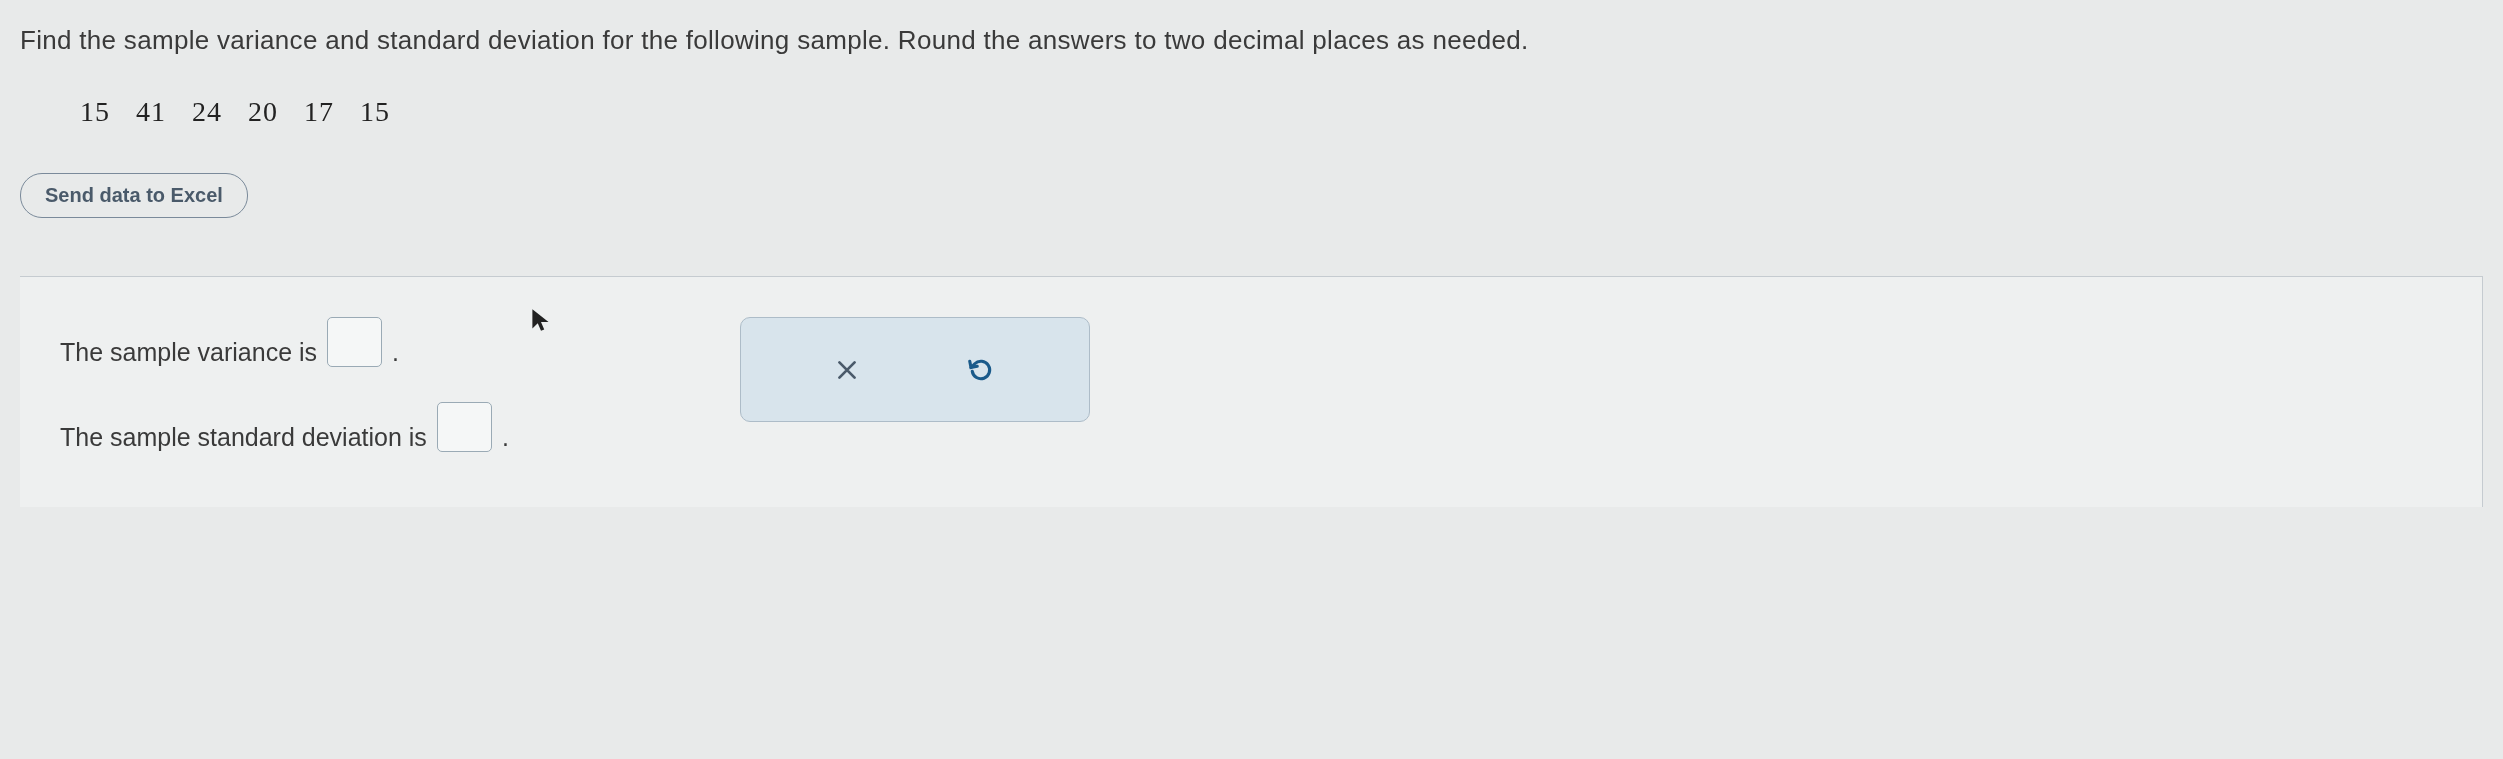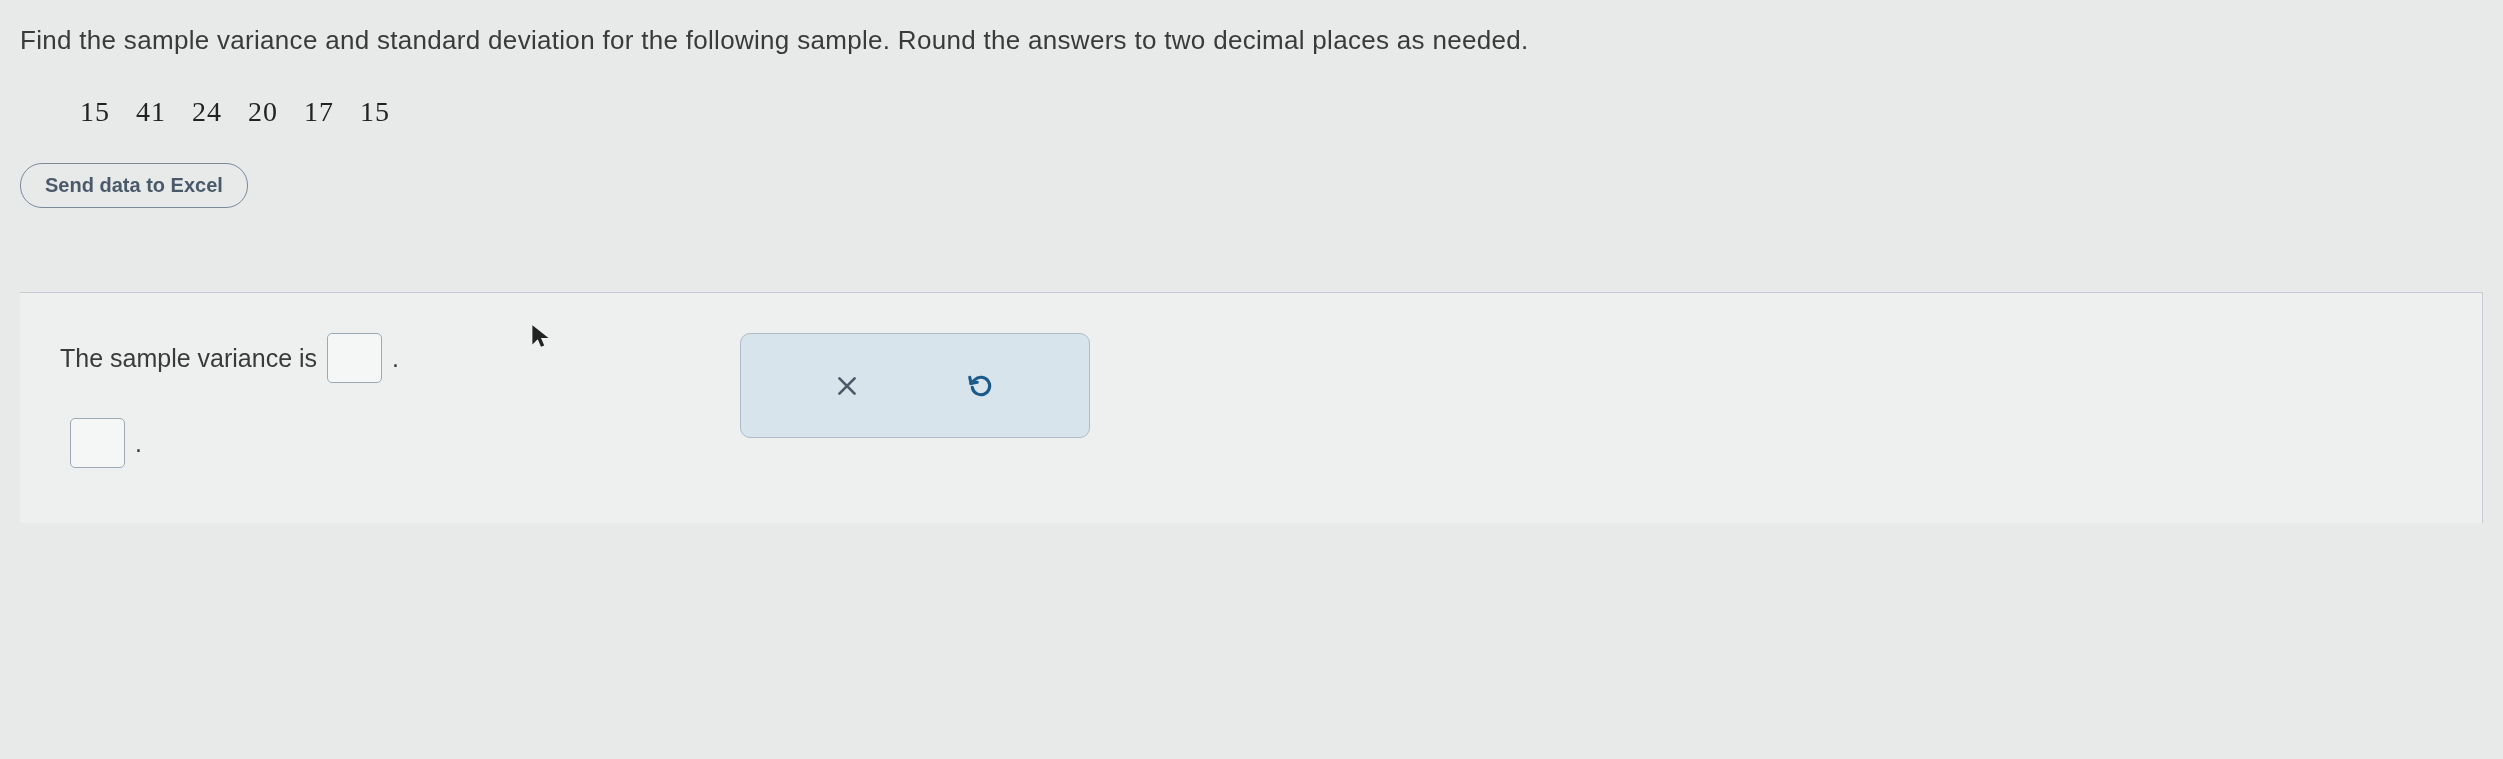--- a/index.html
+++ b/index.html
@@ -19,48 +19,48 @@
     .question-text {
       color: #3a3a3a;
       margin-bottom: 40px;
       font-size: 26px;
       letter-spacing: 0.3px;
     }
     .data-row {
       font-family: Georgia, 'Times New Roman', serif;
       font-size: 28px;
       margin-left: 60px;
-      margin-bottom: 35px;
+      margin-bottom: 45px;
       color: #222;
       letter-spacing: 1px;
       word-spacing: 18px;
     }
     .excel-button {
       display: inline-block;
       border: 1.5px solid #7a8a9a;
       border-radius: 22px;
       padding: 10px 24px;
       background: transparent;
       color: #4a5a6a;
       font-size: 20px;
       font-weight: 600;
       cursor: pointer;
-      margin-bottom: 84px;
+      margin-bottom: 58px;
     }
     .answer-area {
       border: 1px solid #c5cbd0;
       border-left: none;
       border-bottom: none;
       background: #eef0f0;
       padding: 40px 40px 20px 40px;
       position: relative;
     }
     .answer-line {
       display: flex;
-      align-items: center;
+      align-items: flex-end;
       margin-bottom: 35px;
       font-size: 25px;
       color: #3a3a3a;
     }
     .answer-input {
       width: 55px;
       height: 50px;
       border: 1.5px solid #9aaab5;
       border-radius: 5px;
       background: #f5f7f7;
@@ -121,20 +121,21 @@
     <path d="M2 2 L2 20 L7 15 L10 22 L13 21 L10 14 L17 14 Z"></path>
   </svg>
 
   <div class="answer-line">
     <span>The sample variance is</span>
     <input type="text" class="answer-input" value="" style="">
     <span class="period">.</span>
   </div>
 
   <div class="answer-line">
+    <span>The sample standard deviation is</span>
     <input type="text" class="answer-input" value="" style="">
     <span class="period">.</span>
   </div>
 
   <div class="action-box">
     <svg width="26" height="26" viewBox="0 0 24 24" class="x-icon">
       <path d="M5 5 L19 19 M19 5 L5 19"></path>
     </svg>
     <svg width="30" height="30" viewBox="0 0 24 24" class="reset-icon">
       <path d="M5 13 A7 7 0 1 0 7 7 L4 10"></path>

